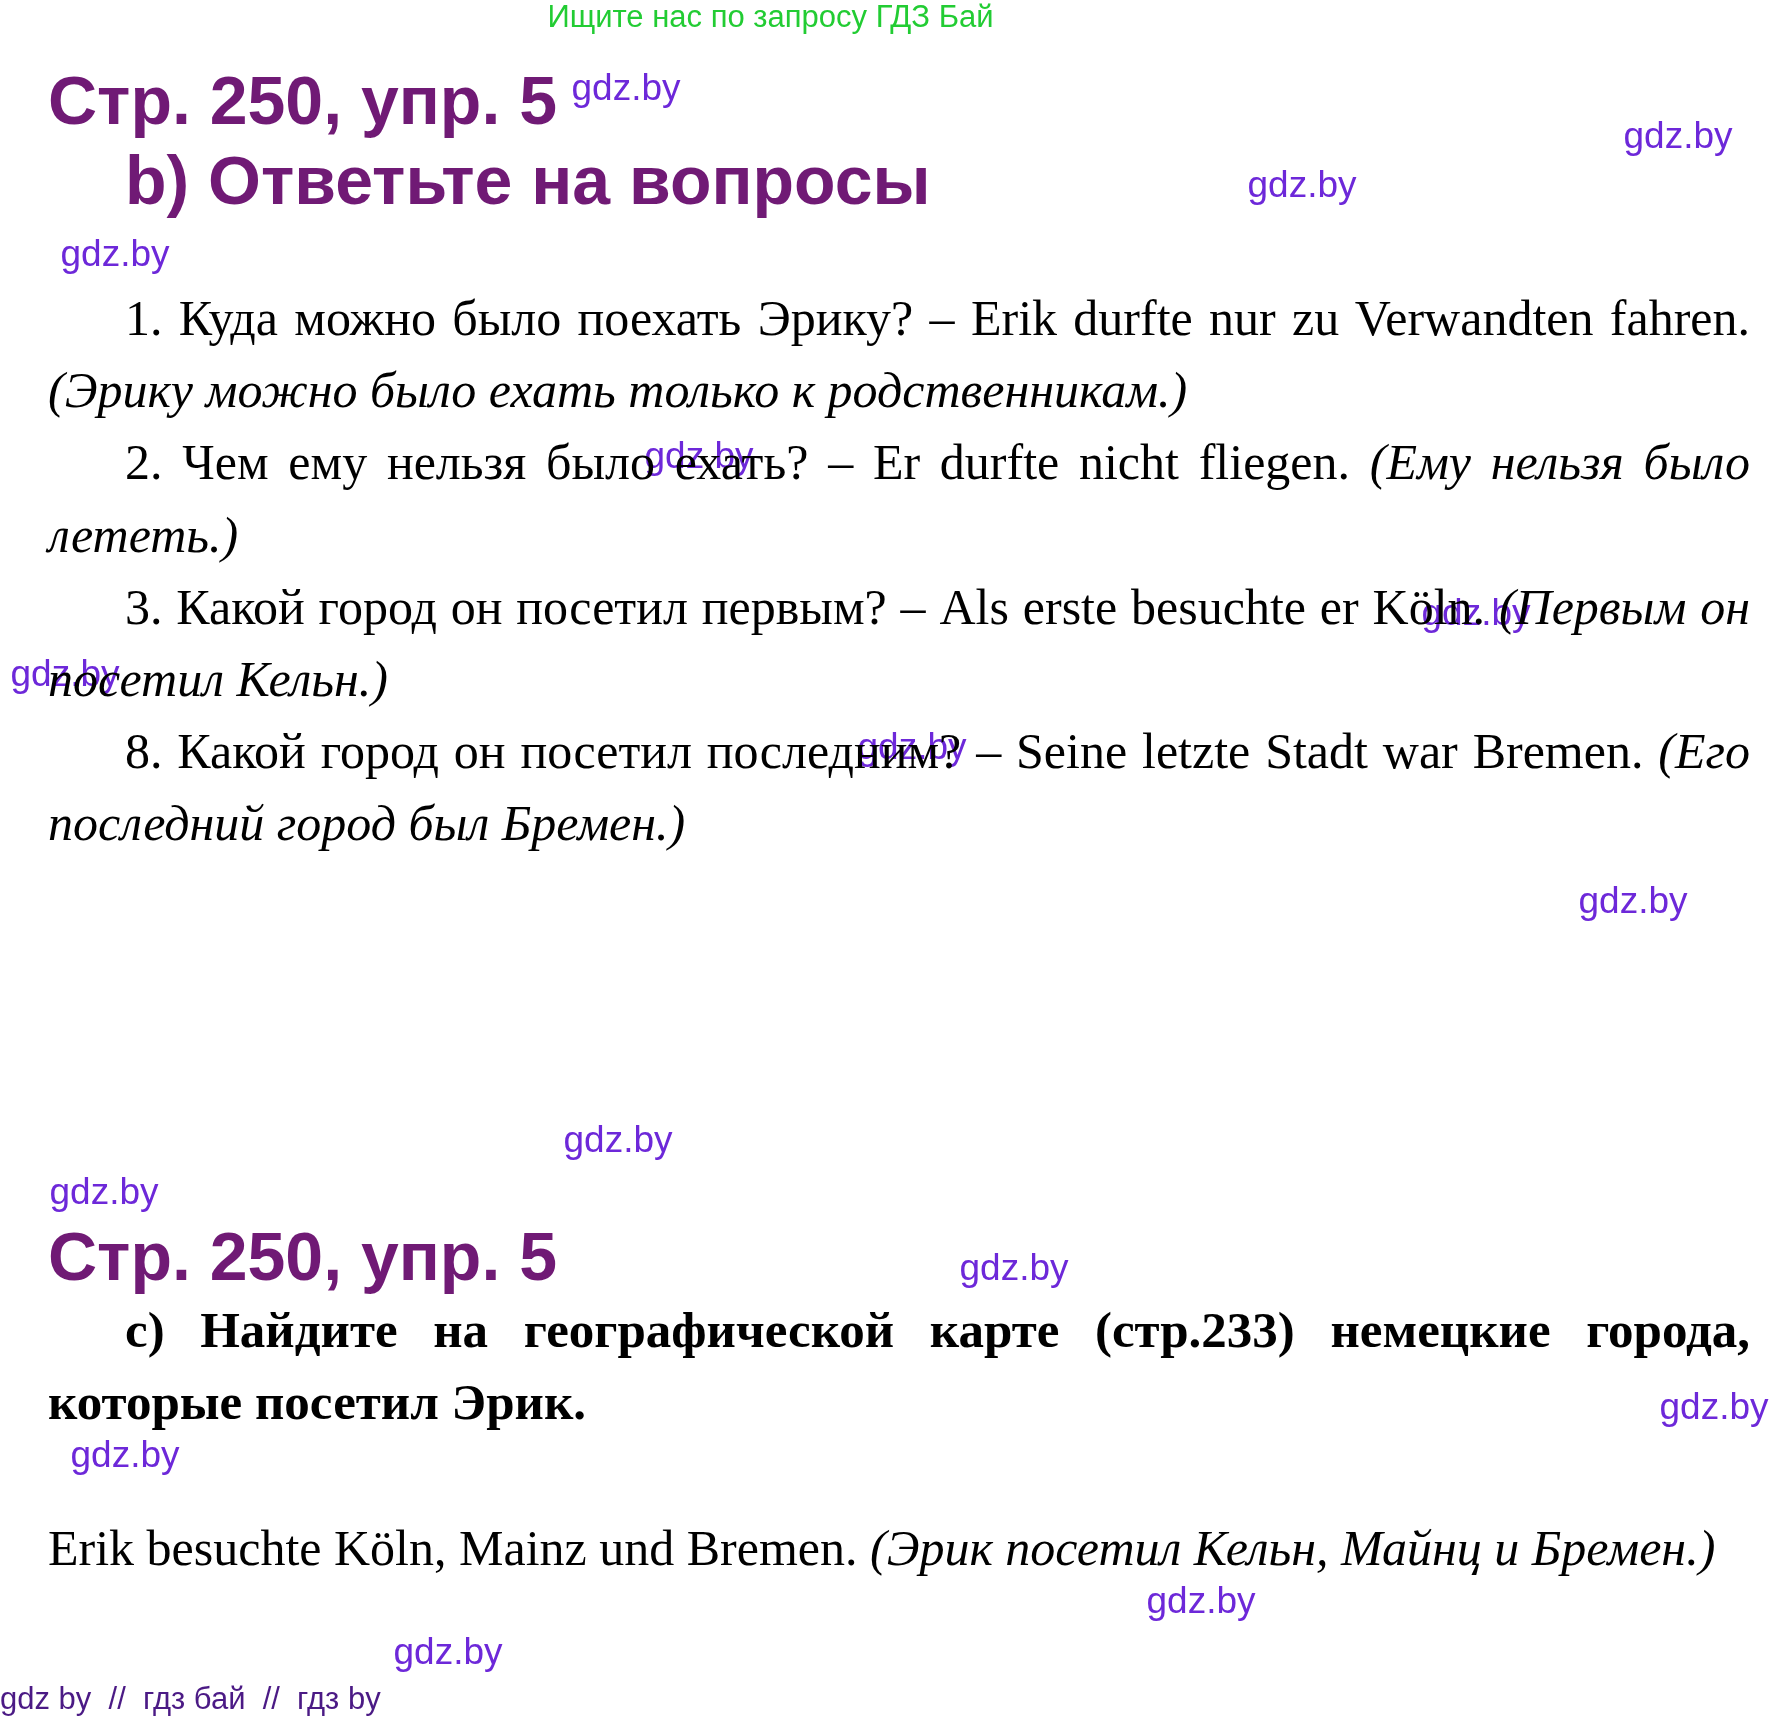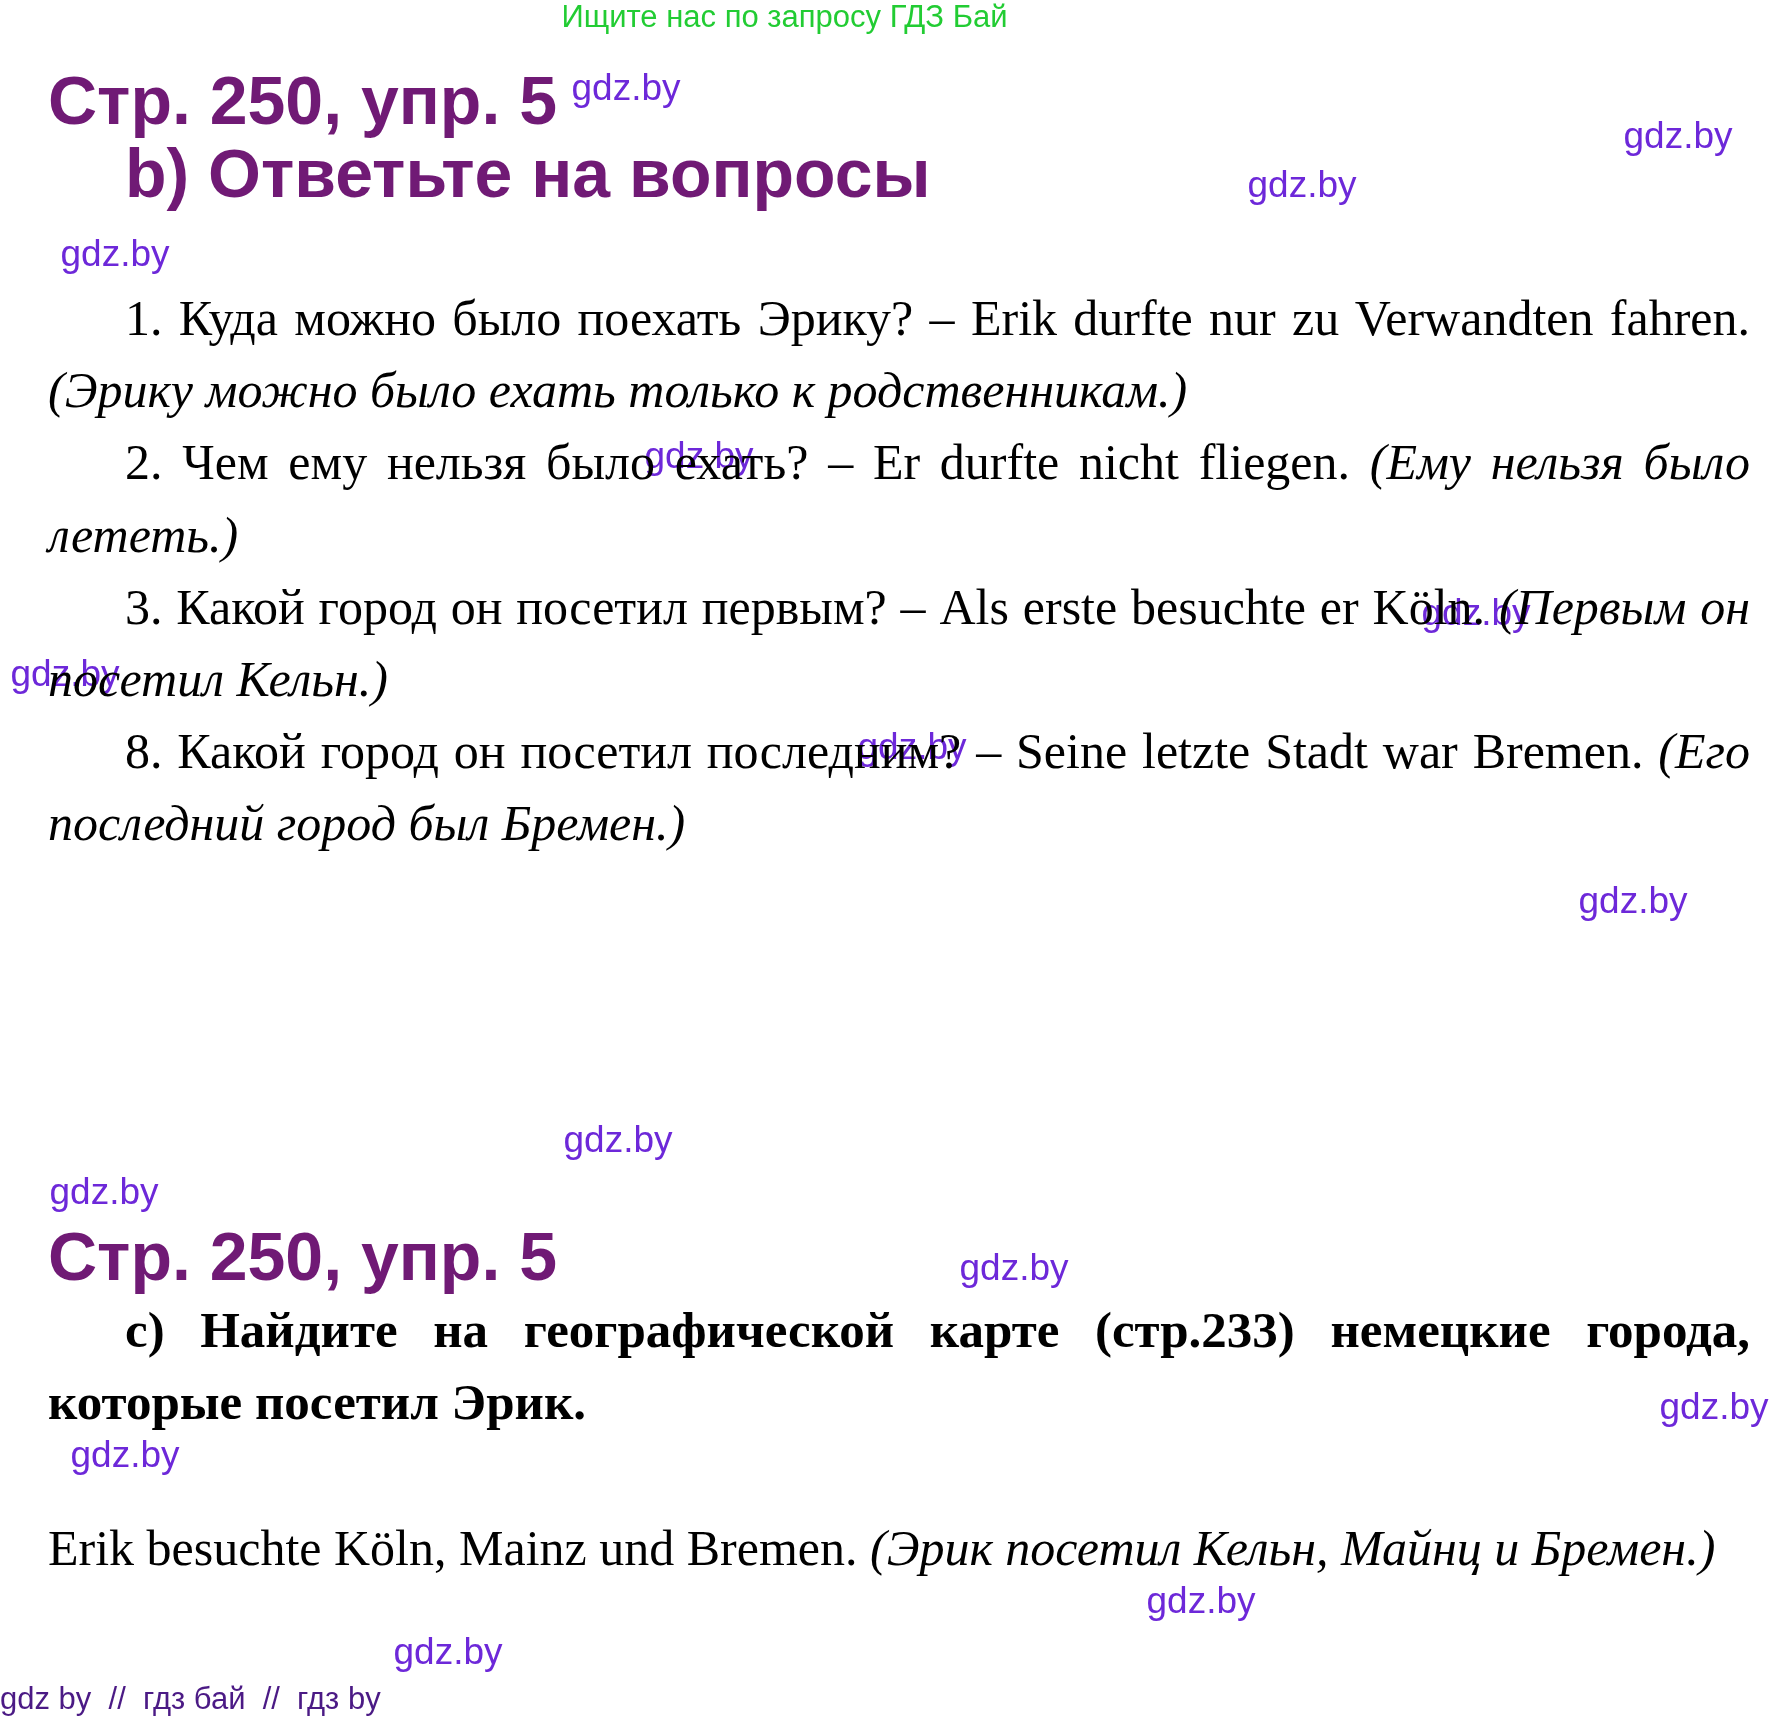--- a/index.html
+++ b/index.html
@@ -1,17 +1,17 @@
 <!DOCTYPE html>
 <html><head>
 <meta charset="utf-8">
 <style>
   html, body { margin:0; padding:0; background:#ffffff; }
   body { width:1791px; height:1716px; position:relative; overflow:hidden; }
-  .banner { position:absolute; left:14px; width:1541px; top:0; text-align:center;
+  .banner { position:absolute; left:0; width:1541px; top:0; text-align:center;
     font-family:"Liberation Sans", sans-serif; font-size:31px; line-height:34px; color:#22cc33; }
   .footer { position:absolute; left:0; width:1791px; top:1682px; text-align:left;
     font-family:"Liberation Sans", sans-serif; font-size:31px; line-height:34px; color:#4b1a85; white-space:pre; }
   .wm { position:absolute; font-family:"Liberation Sans", sans-serif; font-size:37px; line-height:30px;
     color:#6d28d9; transform:translate(-50%,-50%); white-space:nowrap; }
   .h { position:absolute; font-family:Liberation Sans, sans-serif; font-weight:bold; color:#701a75;
     font-size:68px; line-height:72px; white-space:nowrap; }
   .block { position:absolute; left:48px; width:1702px; font-family:"Liberation Serif", serif;
     color:#000; font-size:50px; line-height:72.2px; text-align:justify; }
   .block.bold { font-weight:bold; font-size:51px; }
@@ -35,21 +35,21 @@
 <span class="wm" style="left:1633px;top:901px">gdz.by</span>
 <span class="wm" style="left:618px;top:1140px">gdz.by</span>
 <span class="wm" style="left:104px;top:1192px">gdz.by</span>
 <span class="wm" style="left:1014px;top:1268px">gdz.by</span>
 <span class="wm" style="left:1714px;top:1407px">gdz.by</span>
 <span class="wm" style="left:125px;top:1455px">gdz.by</span>
 <span class="wm" style="left:1201px;top:1601px">gdz.by</span>
 <span class="wm" style="left:448px;top:1652px">gdz.by</span>
 
 <div class="h" style="left:48px;top:64px">Стр. 250, упр. 5</div>
-<div class="h" style="left:125px;top:137px">b) Ответьте на вопросы</div>
+<div class="h" style="left:125px;top:144px">b) Ответьте на вопросы</div>
 
 <div class="block" style="top:282px">
   <p class="par">
     <span>1. Куда можно было поехать Эрику? –</span>
     <span>Erik durfte nur zu Verwandten fahren.</span>
     <span class="it">(Эрику можно было ехать только к родственникам.)</span>
   </p>
   <p class="par">
     <span>2. Чем ему нельзя было ехать? –</span>
     <span>Er durfte nicht fliegen.</span>

